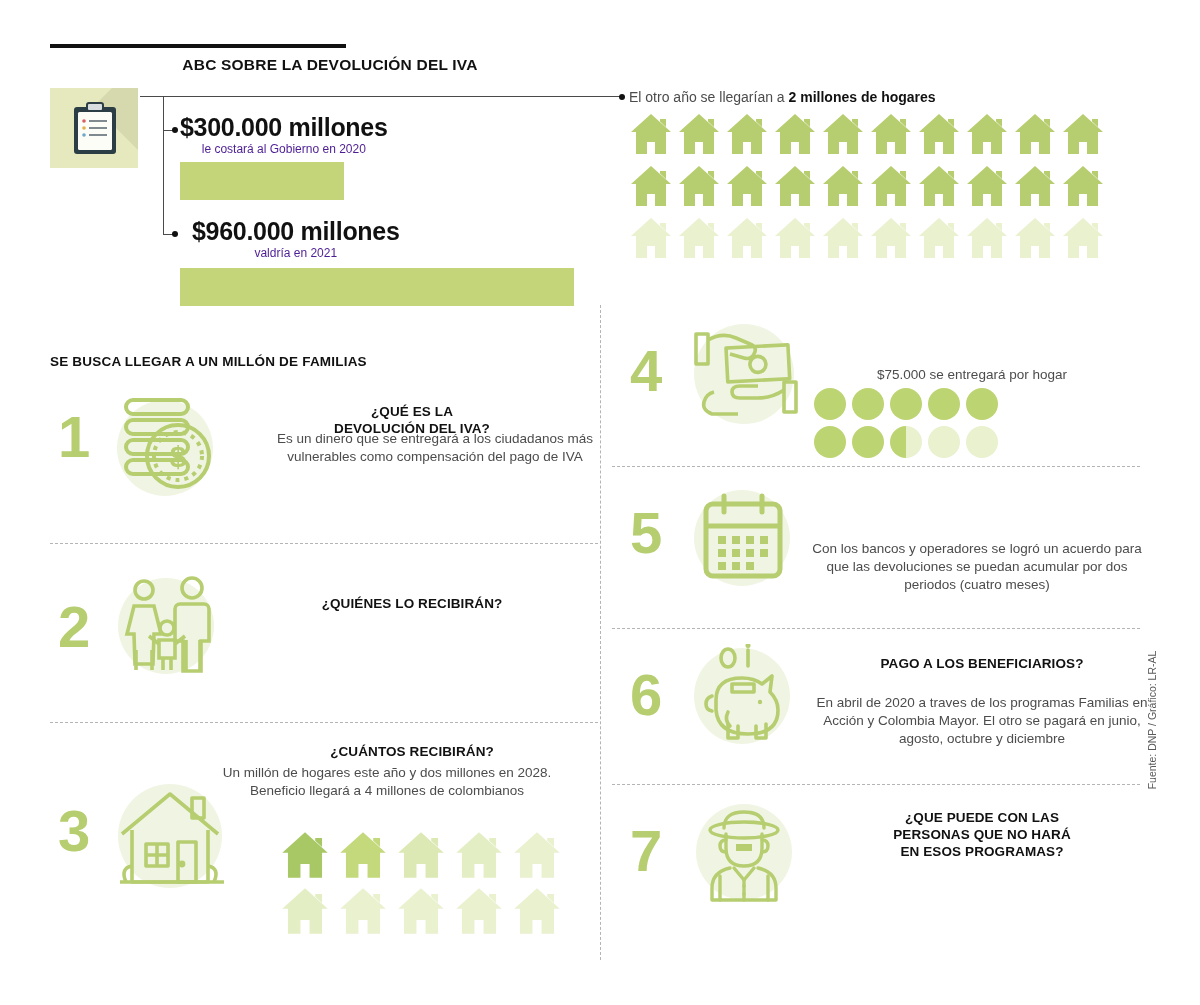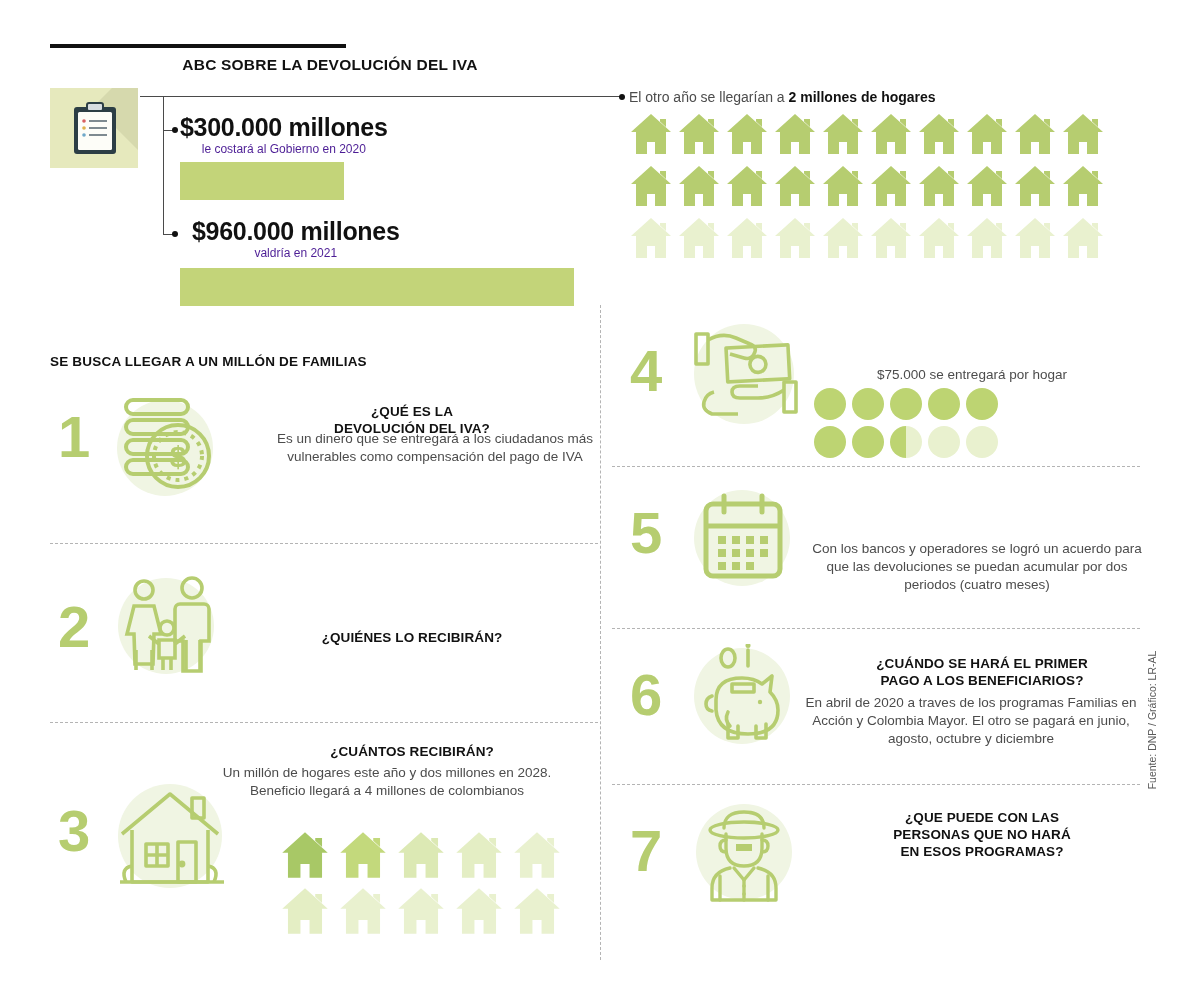--- a/index.html
+++ b/index.html
@@ -258,21 +258,21 @@
 
           <circle cx="80" cy="16" r="10"></circle>
           <path d="M68 32 h24 a5 5 0 0 1 5 5 v32 h-8 v30 h-18 v-30 h-8 v-32 a5 5 0 0 1 5 -5 z"></path>
           <path d="M74 68 v30 M88 68 v30"></path>
 
           <circle cx="55" cy="56" r="7"></circle>
           <path d="M47 68 h16 v18 h-16 z M47 72 l-10 -8 M63 72 l10 -8 M51 86 v12 M59 86 v12"></path>
         </g>
       </svg>
     </div>
-    <div class="htxt" style="left:172px;top:26px;width:380px;margin-top:34px;">
+    <div class="htxt" style="left:172px;top:26px;width:380px;">
       <div>¿QUIÉNES LO RECIBIRÁN?</div>
     </div>
   </div>
 
   <div class="item" style="left:50px;top:740px;width:548px;height:200px;">
     <div class="num" style="left:8px;top:62px;">3</div>
     <div class="ico" style="left:62px;top:42px;">
       <div class="ico-bg" style="left:6px;top:2px;width:104px;height:104px;"></div>
       <svg width="120" height="110" viewBox="0 0 120 110" style="position:absolute;left:0;top:0;">
         <g fill="none" stroke="#b6cd70" stroke-width="3.6" stroke-linejoin="round">
@@ -395,24 +395,23 @@
           <path d="M24 56 q0 -22 26 -22 q12 0 20 6 l10 -8 l-2 16 q8 8 8 18 q0 24 -30 24 q-30 0 -32 -24 z"></path>
           <path d="M36 80 v14 h10 v-12 M64 82 v12 h10 v-14"></path>
           <path d="M20 52 q-6 2 -6 8 q0 6 6 7"></path>
           <circle cx="68" cy="58" r="2.2" fill="#b6cd70" stroke="none"></circle>
           <path d="M40 40 h22 v8 h-22 z"></path>
           <path d="M36 68 q-4 8 2 14"></path>
         </g>
       </svg>
     </div>
     <div class="htxt" style="left:200px;top:12px;width:340px;">
-      <div>¿CUÁNDO SE HARÁ EL PRIMER</div>
       <div>PAGO A LOS BENEFICIARIOS?</div>
     </div>
-    <div class="btxt" style="left:189px;top:50px;width:340px;">En abril de 2020 a traves de los programas Familias en Acción y Colombia Mayor. El otro se pagará en junio, agosto, octubre y diciembre</div>
+    <div class="btxt" style="left:200px;top:50px;width:340px;">En abril de 2020 a traves de los programas Familias en Acción y Colombia Mayor. El otro se pagará en junio, agosto, octubre y diciembre</div>
   </div>
 
   <div class="item" style="left:612px;top:800px;width:528px;height:150px;">
     <div class="num" style="left:18px;top:22px;">7</div>
     <div class="ico" style="left:82px;top:2px;">
       <div class="ico-bg" style="left:2px;top:2px;width:96px;height:96px;"></div>
       <svg width="104" height="104" viewBox="0 0 104 104" style="position:absolute;left:0;top:0;">
         <g fill="none" stroke="#b6cd70" stroke-width="3.4" stroke-linejoin="round" stroke-linecap="round">
           <path d="M30 26 q0 -16 20 -16 q20 0 20 16"></path>
           <ellipse cx="50" cy="28" rx="34" ry="8"></ellipse>

